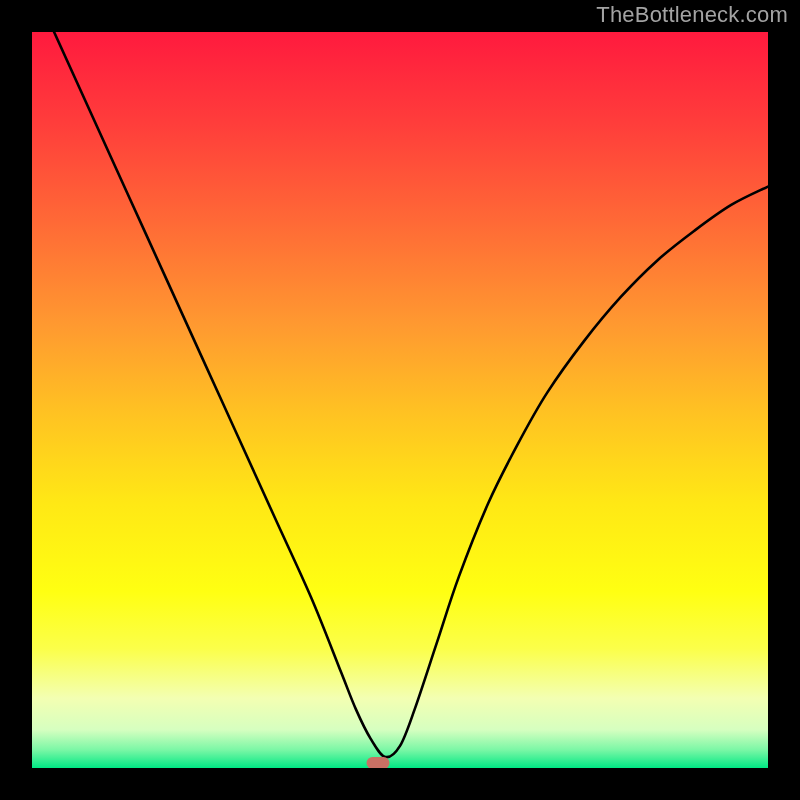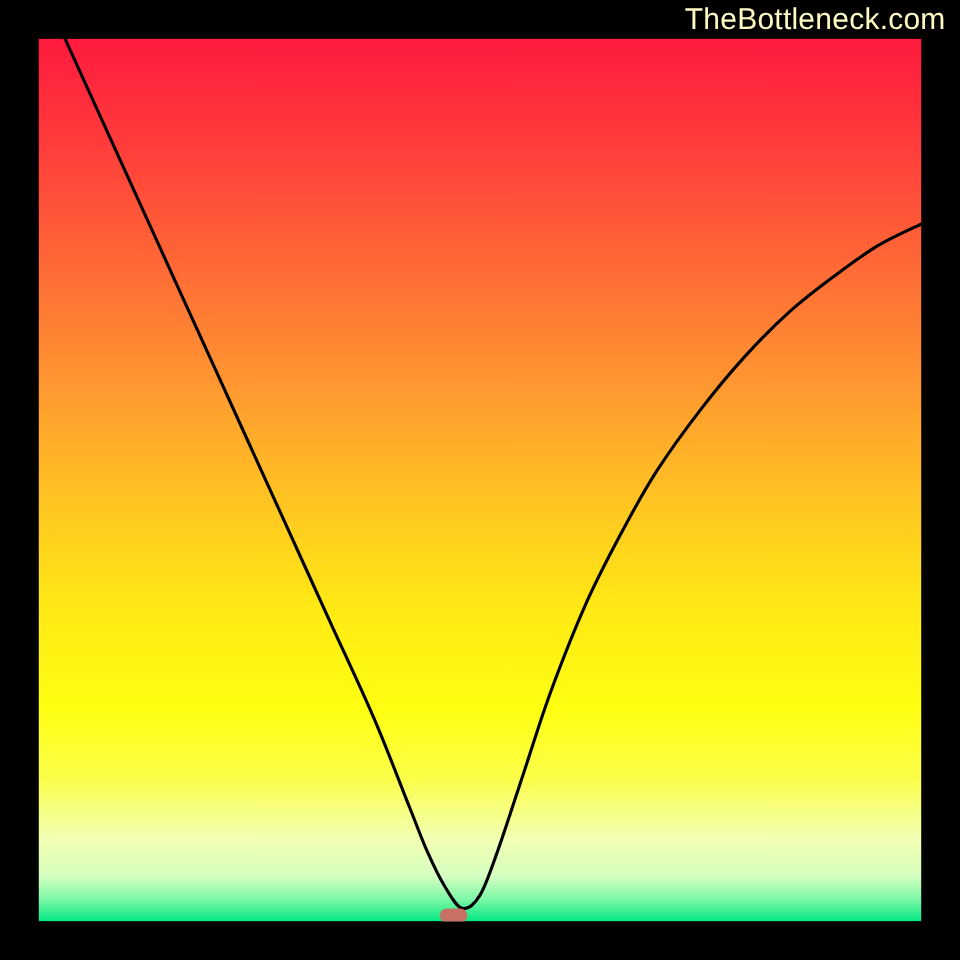--- a/index.html
+++ b/index.html
@@ -16,22 +16,22 @@
     left: 0;
     top: 0;
     width: 800px;
     height: 800px;
     background: #000000;
   }
   .watermark {
     position: absolute;
     top: 2px;
     right: 12px;
-    color: #fef9c3;
-    font-size: 25px;
+    color: #a3a3a3;
+    font-size: 22px;
     font-weight: 400;
     letter-spacing: 0.2px;
     z-index: 50;
   }
   .plot {
     position: absolute;
     left: 32px;
     top: 32px;
     width: 736px;
     height: 736px;

